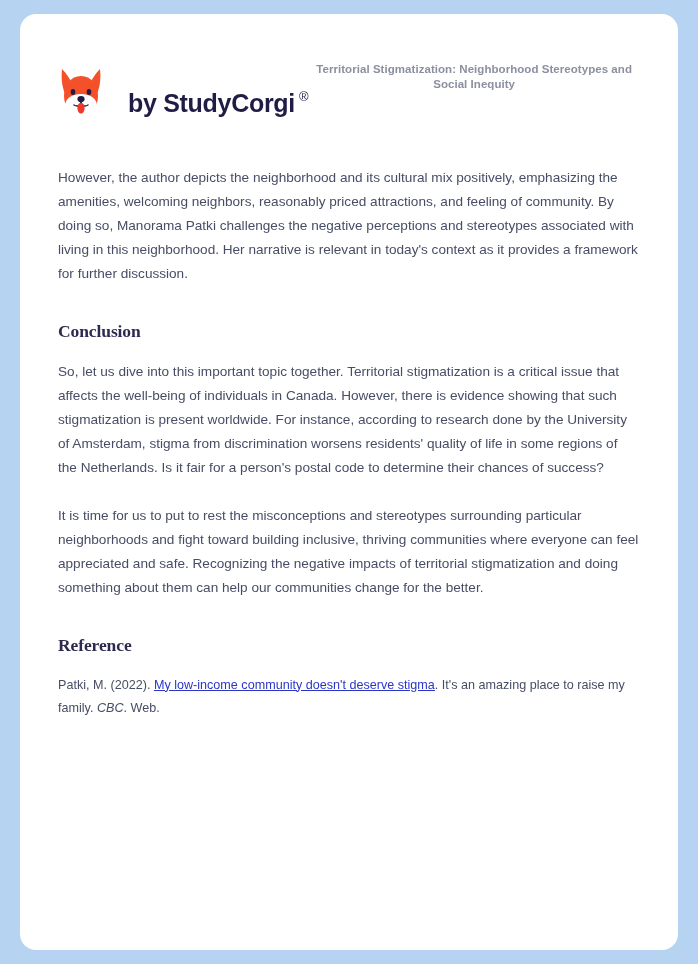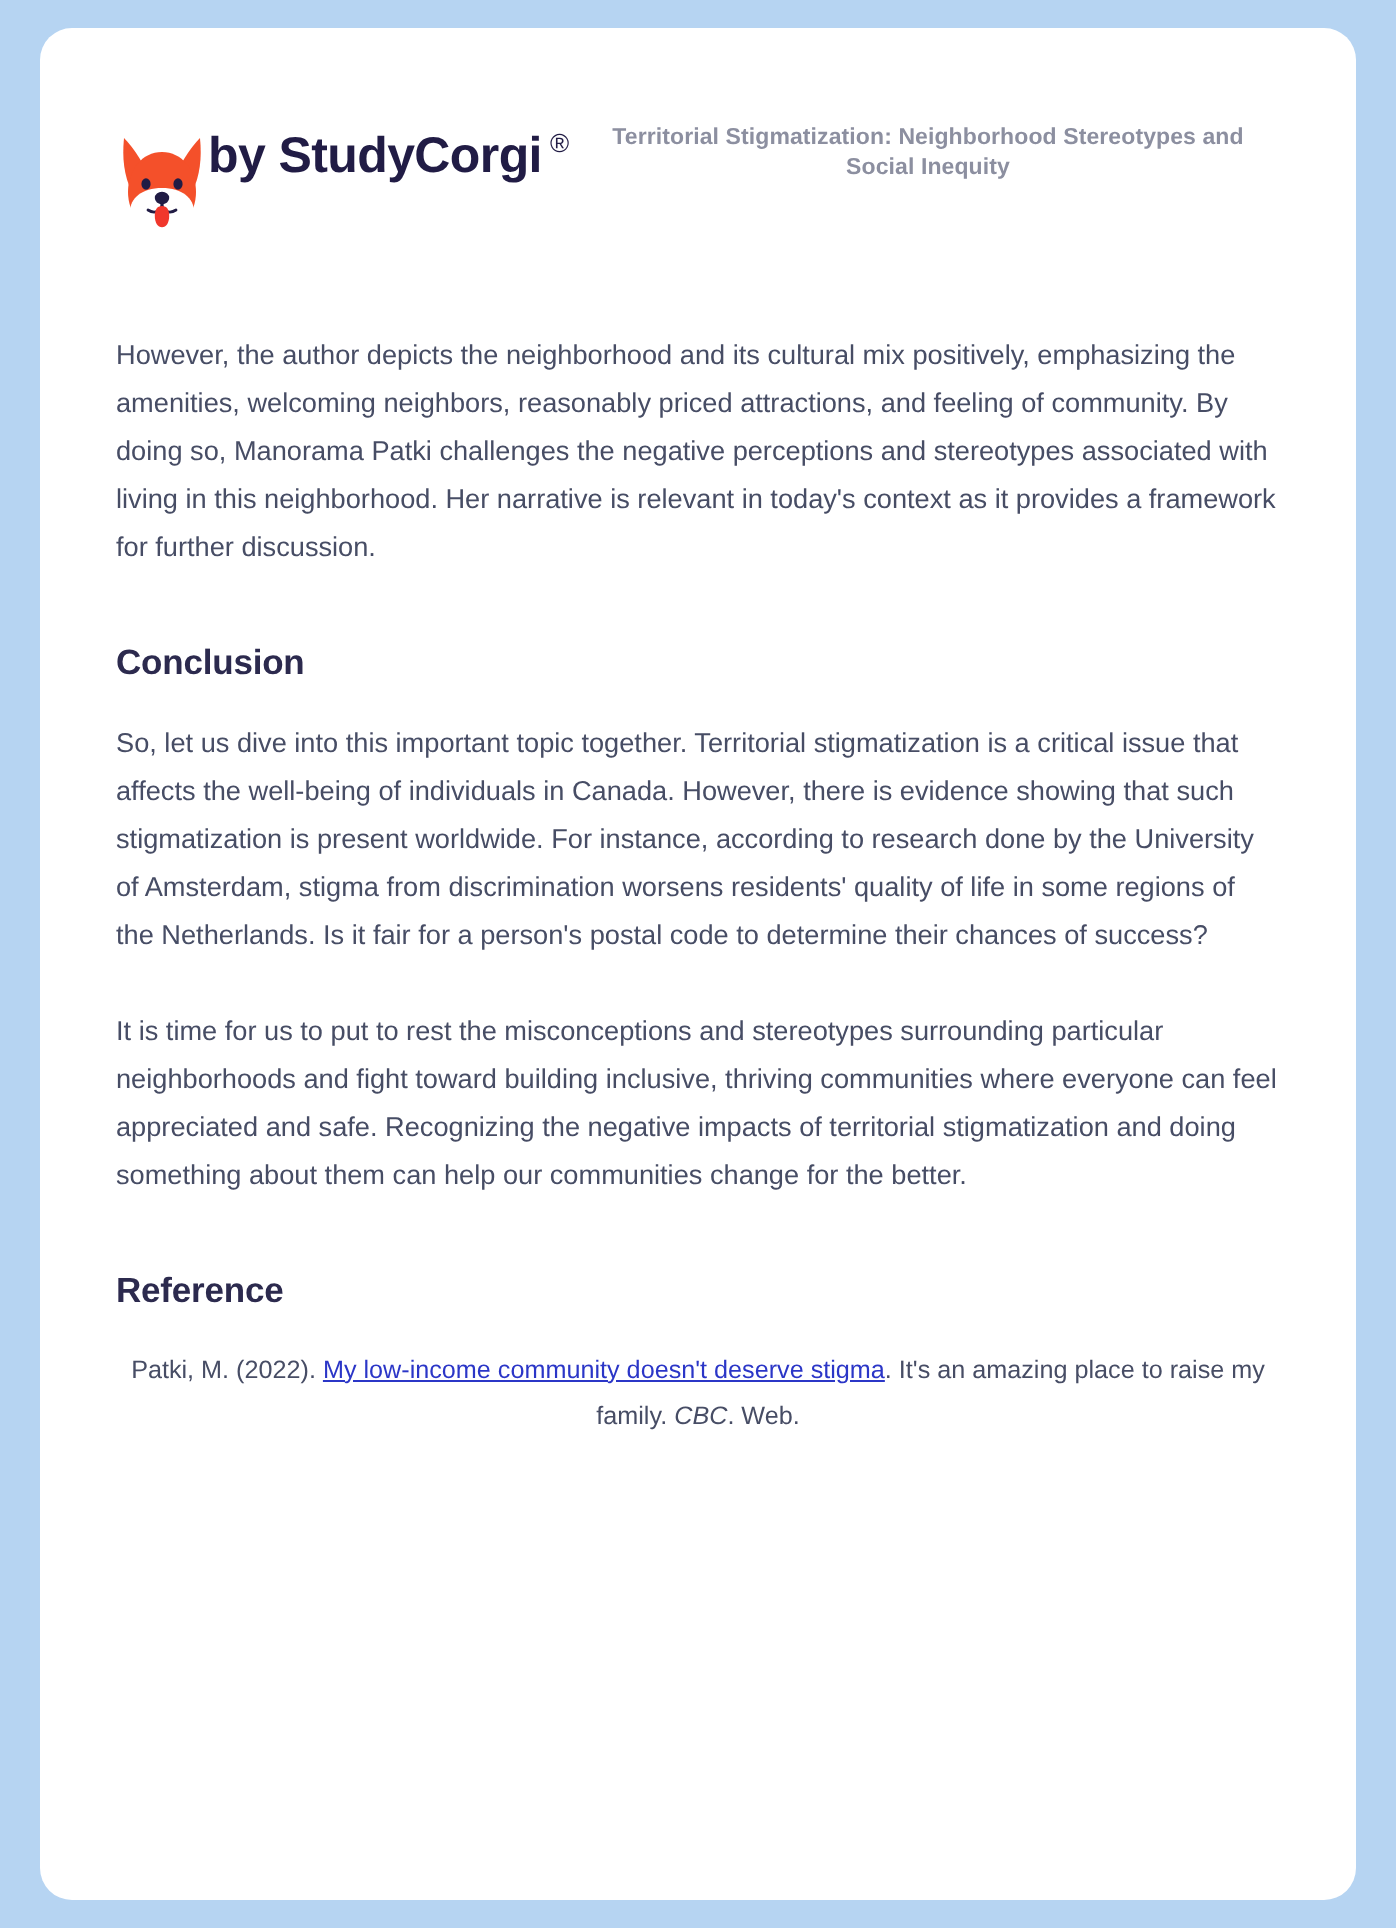--- a/index.html
+++ b/index.html
@@ -29,22 +29,22 @@
   }
 
   
   .doc-header {
     display: flex;
     align-items: flex-start;
     justify-content: space-between;
   }
   .brand {
     display: flex;
-    align-items: flex-start;
-    gap: 0;
+    align-items: flex-end;
+    gap: 24px;
     padding-top: 6px;
   }
   .corgi-logo {
     width: 46px;
     height: 50px;
     flex: none;
     display: block;
   }
   .wordmark {
     display: flex;
@@ -95,26 +95,26 @@
   .doc-body p:last-child {
     margin-bottom: 0;
   }
   h2.section-heading {
     color: #2c2a4e;
     font-size: 17.5px;
     font-weight: bold;
     line-height: 1.3;
     margin: 34px 0 17px 0;
     letter-spacing: -0.1px;
+    font-family: Liberation Serif, serif;
   }
   .ref-list p {
     font-size: 12.6px;
     line-height: 23px;
     margin-bottom: 19px;
-    text-align: center;
   }
   a.ref-link {
     color: #2b36c7;
     text-decoration: underline;
   }
   i, .ital {
     font-style: italic;
   }
 </style>
 </head>

